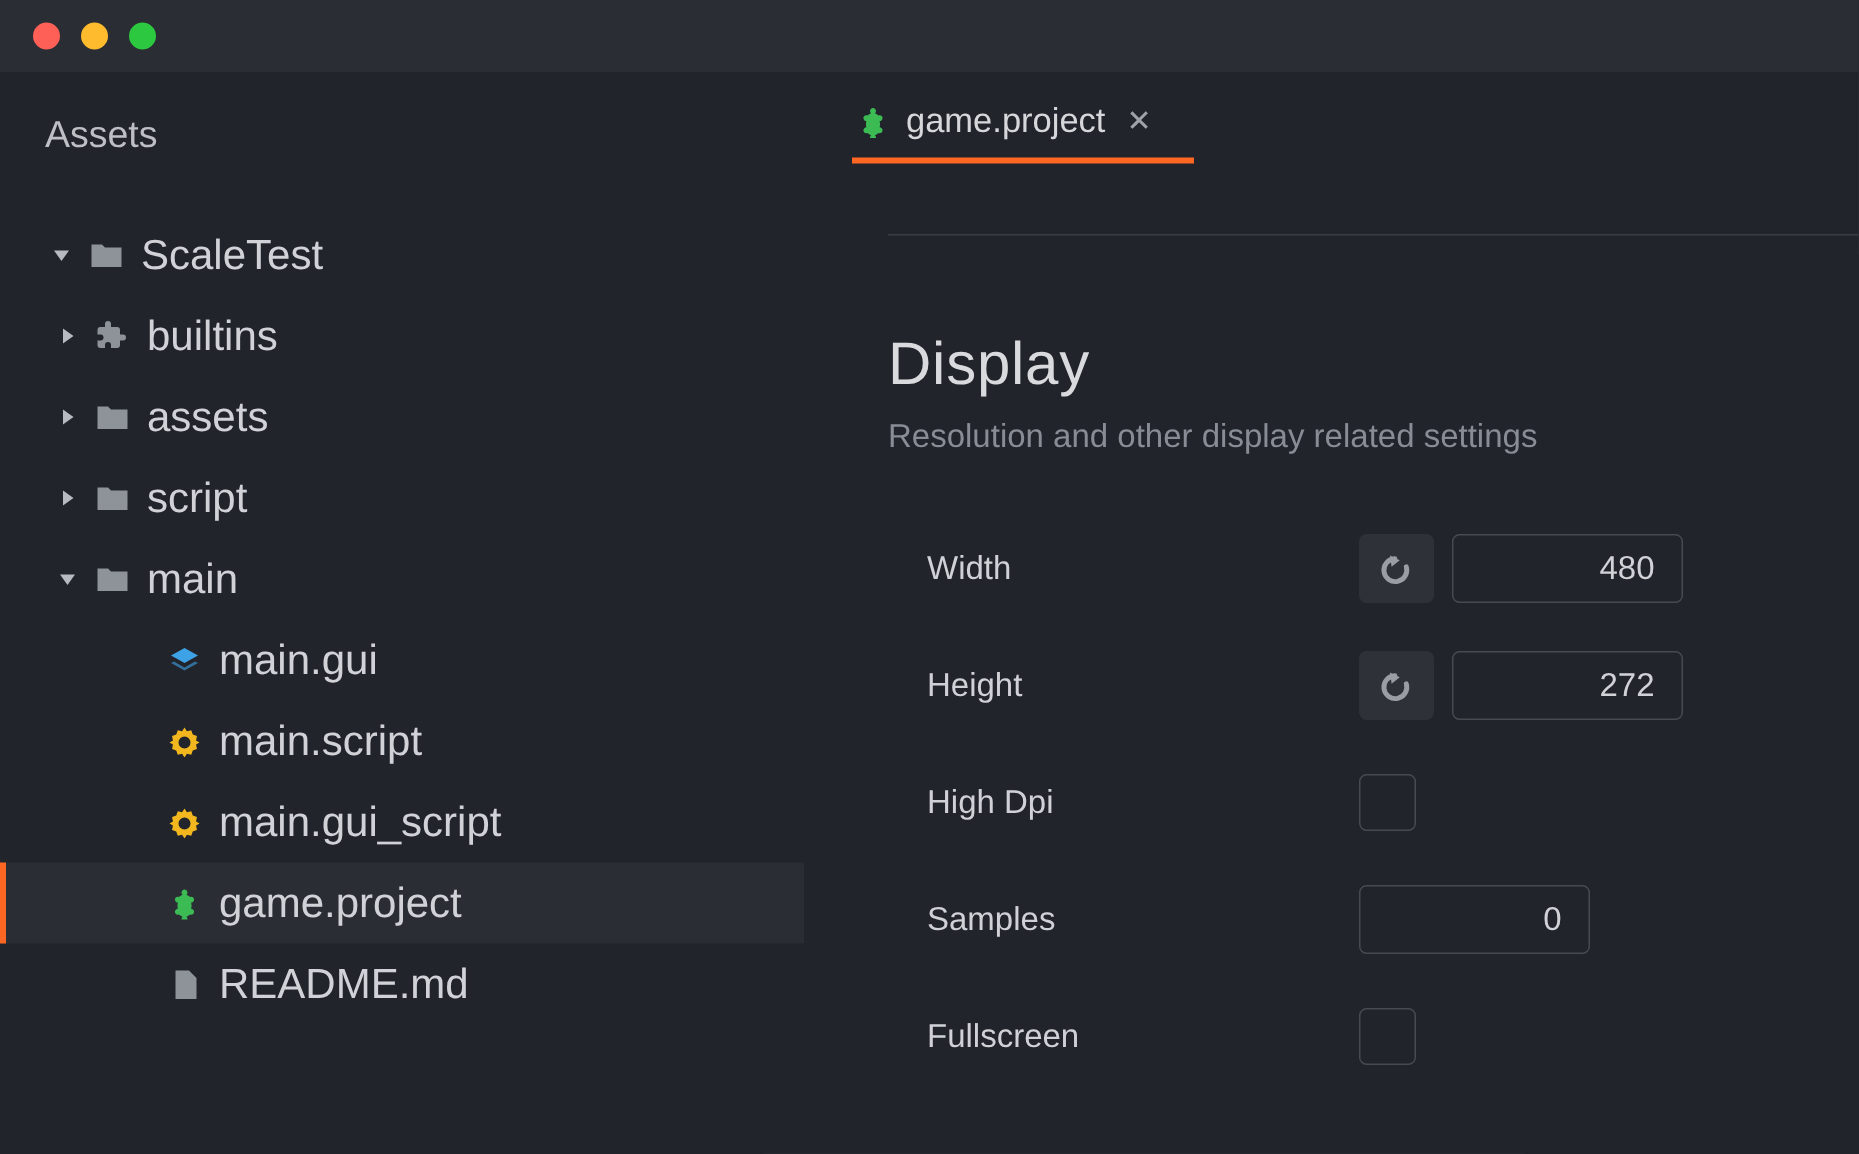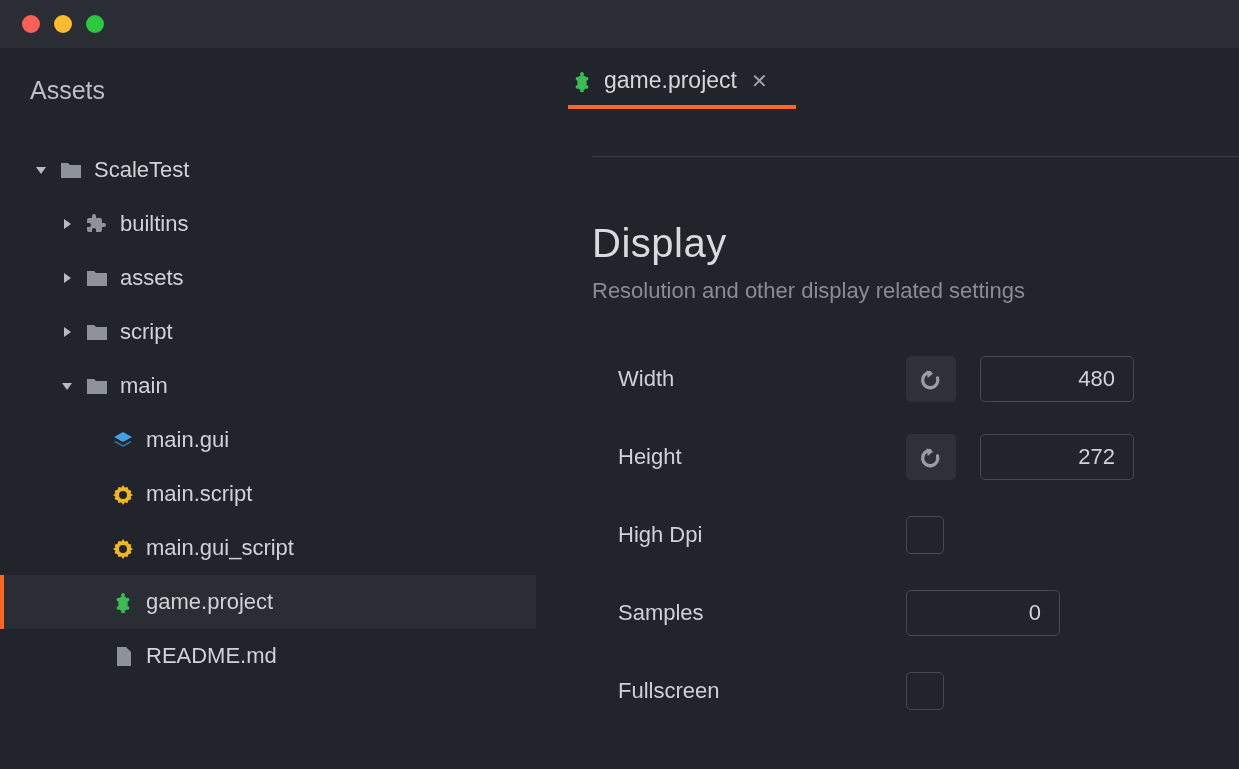--- a/index.html
+++ b/index.html
@@ -11,31 +11,31 @@
   .tl-red { background:#fe5f57; }
   .tl-yel { background:#febb2e; }
   .tl-grn { background:#2bc840; }
 
   .app-body { display:flex; height:calc(769px - 48px); }
 
   
   .sidebar { width:536px; background:#21242a; display:flex; flex-direction:column; border-right:0; }
   .panel-header { padding:28px 0 38px 30px; font-size:25px; font-weight:300; color:#bdbfc5; }
 
-  .tree { font-size:22px; font-weight:300; color:#d0d2d7; }
+  .tree { font-size:28px; font-weight:300; color:#d0d2d7; }
   .tree-item { height:54px; display:flex; align-items:center; cursor:default; position:relative; }
   .tree-item.selected { background:#2a2d33; }
   .tree-item.selected::before { content:""; position:absolute; left:0; top:0; bottom:0; width:4px; background:#fd6623; }
 
   .tw { width:26px; display:flex; align-items:center; justify-content:center; flex-shrink:0; }
   .icon-slot { width:34px; display:flex; align-items:center; justify-content:center; flex-shrink:0; }
   .label { padding-left:6px; white-space:nowrap; }
 
   .indent0 { padding-left:28px; }
-  .indent1 { padding-left:54px; }
+  .indent1 { padding-left:32px; }
   .indent2 { padding-left:80px; }
 
   
   svg { display:block; }
 
   
   .editor { flex:1; background:#21242a; display:flex; flex-direction:column; }
   .tabbar { height:60px; display:flex; align-items:flex-end; padding-left:34px; }
   .tab { display:flex; align-items:center; gap:10px; padding:0 26px 14px 0; font-size:23px; color:#d5d7db; font-weight:300; position:relative; }
   .tab-underline { position:absolute; left:-2px; right:-2px; bottom:-1px; height:4px; background:#fd6623; }
@@ -43,21 +43,21 @@
   .tab-icon { width:24px; height:24px; display:flex; align-items:center; justify-content:center; }
 
   .content { padding:48px 0 0 56px; }
   .section-content-line { height:1px; background:#3a3d44; margin:0 0 64px 0; }
   .section-title { font-size:40px; font-weight:200; color:#d8dadd; letter-spacing:0.5px; }
   .section-sub { font-size:22px; color:#888c94; font-weight:300; margin-top:12px; }
 
   .settings { margin-top:36px; }
   .row { display:flex; align-items:center; height:78px; }
   .row-label { width:314px; padding-left:26px; font-size:22px; font-weight:300; color:#cfd1d6; }
-  .row-ctrl { display:flex; align-items:center; gap:24px; }
+  .row-ctrl { display:flex; align-items:center; gap:12px; }
 
   .reset-btn { width:50px; height:46px; background:#2e3138; border-radius:5px; display:flex; align-items:center; justify-content:center; cursor:pointer; }
 
   .num-input { width:154px; height:46px; border:1px solid #474a51; border-radius:5px; background:transparent; color:#d0d2d7; font-size:22px; text-align:right; padding-right:18px; font-family:inherit; font-weight:300; }
 
   .cbx { width:38px; height:38px; border:1px solid #474a51; border-radius:5px; background:transparent; }
 
   
   .ic-folder { fill:#8e9299; }
   .ic-tri { fill:#b7bac0; }

